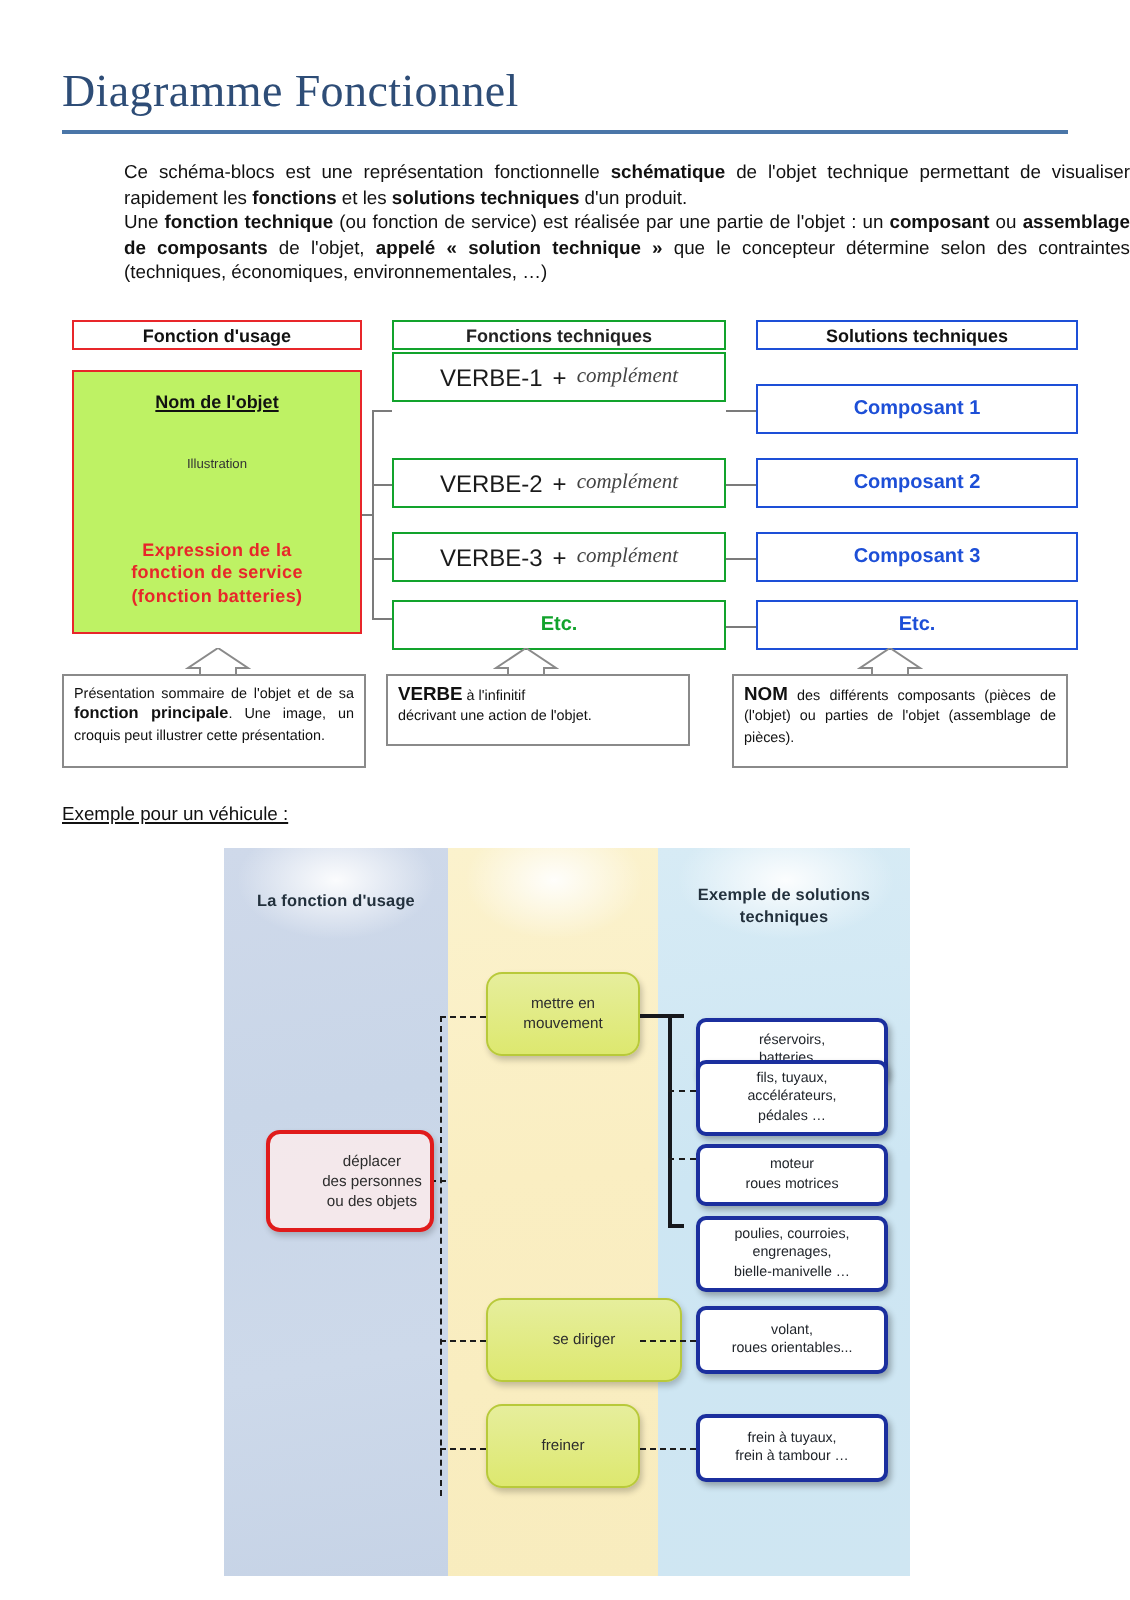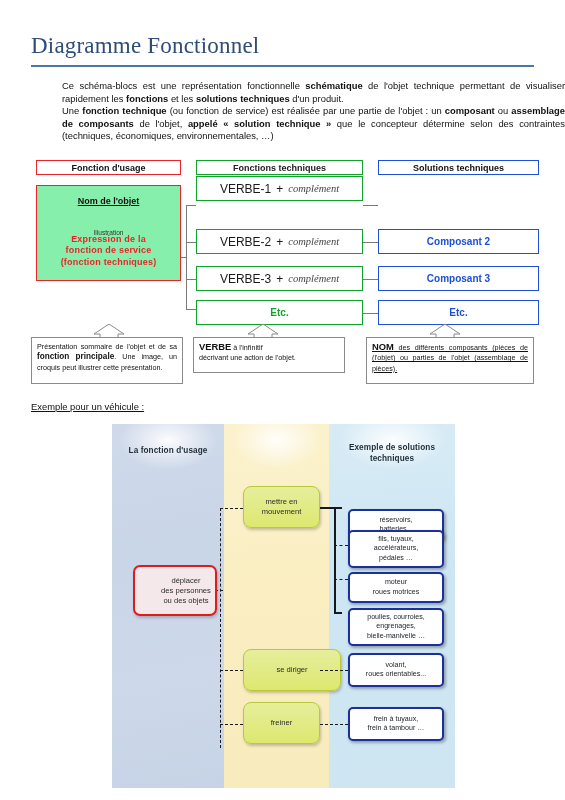--- a/index.html
+++ b/index.html
@@ -34,22 +34,22 @@
   .hdr{
     position:absolute;height:15px;box-sizing:border-box;
     display:flex;align-items:center;justify-content:center;
     font-size:9px;font-weight:bold;background:#fff;
   }
   .hdr.red{left:36px;width:145px;border:1.6px solid #e8262a;color:#111;}
   .hdr.green{left:196px;width:167px;border:1.6px solid #12a32c;color:#222;}
   .hdr.blue{left:378px;width:161px;border:1.6px solid #1d4fd7;color:#111;}
 
   .leftbox{
-    position:absolute;left:36px;top:25px;width:145px;height:96px;
-    border:1.4px solid #e8262a;background:#86efac;box-sizing:border-box;padding-left:48px;
+    position:absolute;left:36px;top:25px;width:145px;height:132px;
+    border:1.4px solid #e8262a;background:#bef264;box-sizing:border-box;padding-left:48px;
   }
   .leftbox .objname{
     position:absolute;left:0;right:0;top:10px;text-align:center;
     font-size:9px;font-weight:bold;text-decoration:underline;color:#111;
   }
   .leftbox .illus{
     position:absolute;left:0;right:0;top:43px;text-align:center;
     font-size:6.6px;color:#333;
   }
   .leftbox .expr{
@@ -173,21 +173,21 @@
     <div class="hdr red" style="top:0;">Fonction d'usage</div>
     <div class="hdr green" style="top:0;">Fonctions techniques</div>
     <div class="hdr blue" style="top:0;">Solutions techniques</div>
 
     <div class="leftbox">
       <div class="objname">Nom de l'objet</div>
       <div class="illus">Illustration</div>
       <div class="expr">
         <span>Expression de la</span><br>
         <span>fonction de service</span><br>
-        <span>(fonction techniques)</span>
+        <span>(fonction batteries)</span>
       </div>
     </div>
 
     <div class="connector conn-v" style="left:186px;top:45px;height:104px;"></div>
     <div class="connector conn-h" style="left:181px;top:97px;width:6px;"></div>
     <div class="connector conn-h" style="left:186px;top:45px;width:10px;"></div>
     <div class="connector conn-h" style="left:186px;top:82px;width:10px;"></div>
     <div class="connector conn-h" style="left:186px;top:119px;width:10px;"></div>
     <div class="connector conn-h" style="left:186px;top:149px;width:10px;"></div>
 
@@ -208,37 +208,38 @@
     </div>
     <div class="fbox" style="top:140px;">
       <span class="etc">Etc.</span>
     </div>
 
     <div class="connector conn-h" style="left:363px;top:45px;width:15px;"></div>
     <div class="connector conn-h" style="left:363px;top:82px;width:15px;"></div>
     <div class="connector conn-h" style="left:363px;top:119px;width:15px;"></div>
     <div class="connector conn-h" style="left:363px;top:153px;width:15px;"></div>
 
+    <div class="sbox" style="top:32px;">Composant 1</div>
     <div class="sbox" style="top:69px;">Composant 2</div>
     <div class="sbox" style="top:106px;">Composant 3</div>
     <div class="sbox" style="top:140px;">Etc.</div>
 
     <svg class="arrowup" style="left:64px;top:164px;" width="90" height="14" viewBox="0 0 90 14">
       <path d="M45 0 L30 10 L36 10 L36 14 L54 14 L54 10 L60 10 Z" fill="none" stroke="#8a8a8a" stroke-width="1"></path>
     </svg>
     <svg class="arrowup" style="left:218px;top:164px;" width="90" height="14" viewBox="0 0 90 14">
       <path d="M45 0 L30 10 L36 10 L36 14 L54 14 L54 10 L60 10 Z" fill="none" stroke="#8a8a8a" stroke-width="1"></path>
     </svg>
     <svg class="arrowup" style="left:400px;top:164px;" width="90" height="14" viewBox="0 0 90 14">
       <path d="M45 0 L30 10 L36 10 L36 14 L54 14 L54 10 L60 10 Z" fill="none" stroke="#8a8a8a" stroke-width="1"></path>
     </svg>
 
     <div class="note" style="left:31px;top:177px;width:152px;height:47px;">Présentation sommaire de l'objet et de sa <b>fonction principale</b>. Une image, un croquis peut illustrer cette présentation.</div>
     <div class="note" style="left:193px;top:177px;width:152px;height:36px;"><span class="big">VERBE</span> à l'infinitif<br>décrivant une action de l'objet.</div>
-    <div class="note" style="left:366px;top:177px;width:168px;height:47px;text-decoration:underline;"><span class="big">NOM</span> des différents composants (pièces de (l'objet) ou parties de l'objet (assemblage de pièces).</div>
+    <div class="note" style="left:366px;top:177px;width:168px;height:47px;"><span class="big">NOM</span> des différents composants (pièces de (l'objet) ou parties de l'objet (assemblage de pièces).</div>
   </div>
 
   <div class="ex-caption">Exemple pour un véhicule :</div>
 
   <div class="photo">
 
     <div class="col col-usage"></div>
     <div class="col col-fonc"></div>
     <div class="col col-sol"></div>
 

